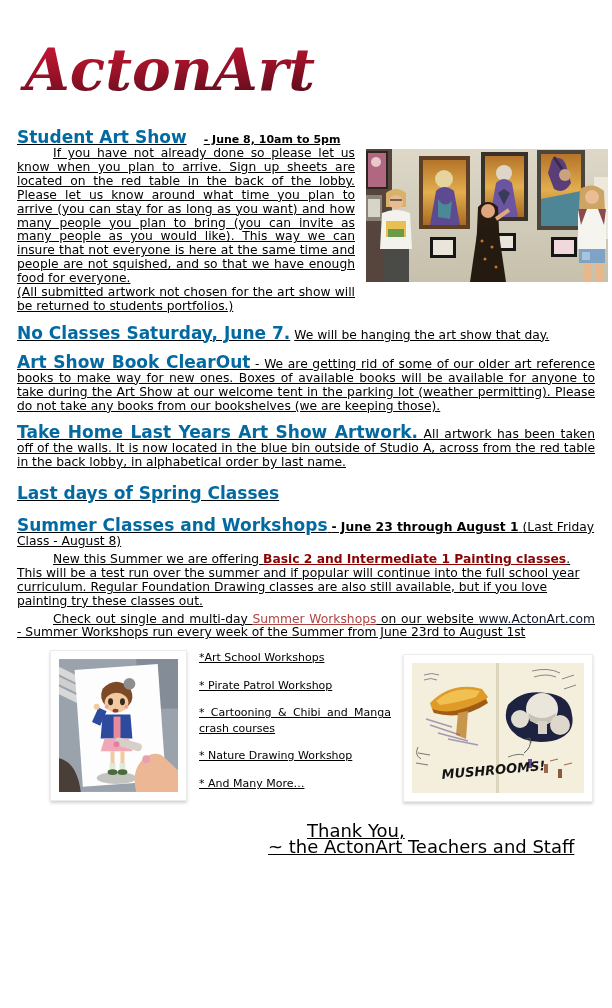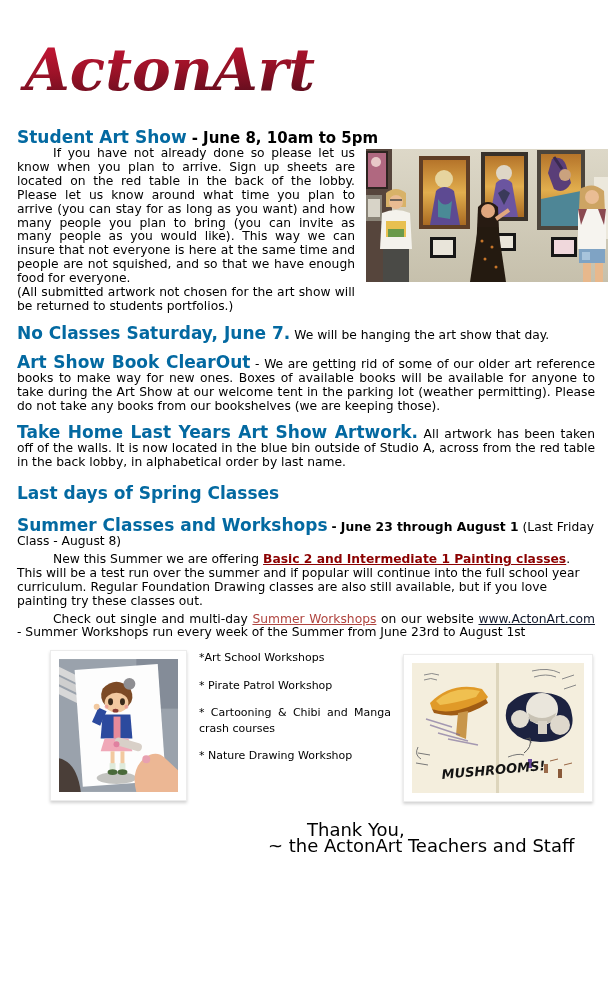--- a/index.html
+++ b/index.html
@@ -1,24 +1,24 @@
 <!DOCTYPE html>
 <html><head>
 <meta charset="utf-8">
 <style>
   html,body{margin:0;padding:0;background:#fff;}
   body{width:612px;height:1008px;overflow:hidden;font-family:"DejaVu Sans","Liberation Sans",sans-serif;color:#000;}
-  .page{width:612px;height:852px;position:relative;padding-top:26px;box-sizing:border-box;}
+  .page{width:612px;height:852px;position:relative;padding-top:26px;box-sizing:border-box;text-decoration:underline;}
   .logo-wrap{text-align:center;height:88px;}
   .content{padding:0 17px;}
   h1.nl-title{font-size:13.6px;font-weight:bold;margin:36px 0 0 0;letter-spacing:.2px;}
   .body-txt{font-size:12.3px;line-height:13.9px;}
   .justify{text-align:justify;}
   .red-head{color:#0369a1;font-weight:bold;font-size:17px;}
-  .blk-head{font-weight:bold;font-size:15px;margin-left:5px;}
+  .blk-head{font-weight:bold;font-size:11px;margin-left:17px;}
   .sec{margin-top:13px;}
   p{margin:0;}
   .indent{text-indent:36px;}
   .para-wrap{overflow:visible;}
   .gallery-photo{float:right;width:242px;height:133px;margin:2px -13px 6px 11px;}
   .lead-body{margin-left:4px;}
   .list{margin:2px 0 0 36px;font-size:12.3px;line-height:17px;}
   .link-dark{color:#8b0000;font-weight:bold;text-decoration:underline;cursor:pointer;}
   .link-light{color:#b04540;text-decoration:underline;cursor:pointer;}
   .link-blk{color:#0f172a;text-decoration:underline;cursor:pointer;}
@@ -206,20 +206,21 @@
           <path d="M120 134 L78 134 Q72 112 86 100 Q98 91 107 100 L120 112 Z" fill="#ecb794"></path>
           <circle cx="88" cy="101" r="4" fill="#e8a0b0"></circle>
         </svg>
       </div>
 
       <div class="col-list">
         <div class="w-item">*Art School Workshops</div>
         <div class="w-item">* Pirate Patrol Workshop</div>
         <div class="w-item">* Cartooning &amp; Chibi and Manga crash courses</div>
         <div class="w-item">* Nature Drawing Workshop</div>
+        <div class="w-item">* And Many More…</div>
       </div>
 
       <div class="polaroid col-photo2">
         <svg viewBox="0 0 172 130" width="172" height="130">
           <rect width="172" height="130" fill="#f4eedd"></rect>
           <rect x="84" y="0" width="3" height="130" fill="#ddd5bc"></rect>
           <path d="M12 12 Q20 9 27 12 M12 17 Q19 14 25 17" stroke="#8a8a8a" stroke-width="1" fill="none"></path>
           <path d="M18 40 Q40 18 70 26 L76 34 Q66 48 50 50 Q30 52 20 46 Z" fill="#e09a28"></path>
           <path d="M24 38 Q42 22 68 28 L64 34 Q44 40 28 42 Z" fill="#f0c050"></path>
           <path d="M20 46 Q40 54 74 36 L76 40 Q50 58 22 50 Z" fill="#a05c14"></path>

